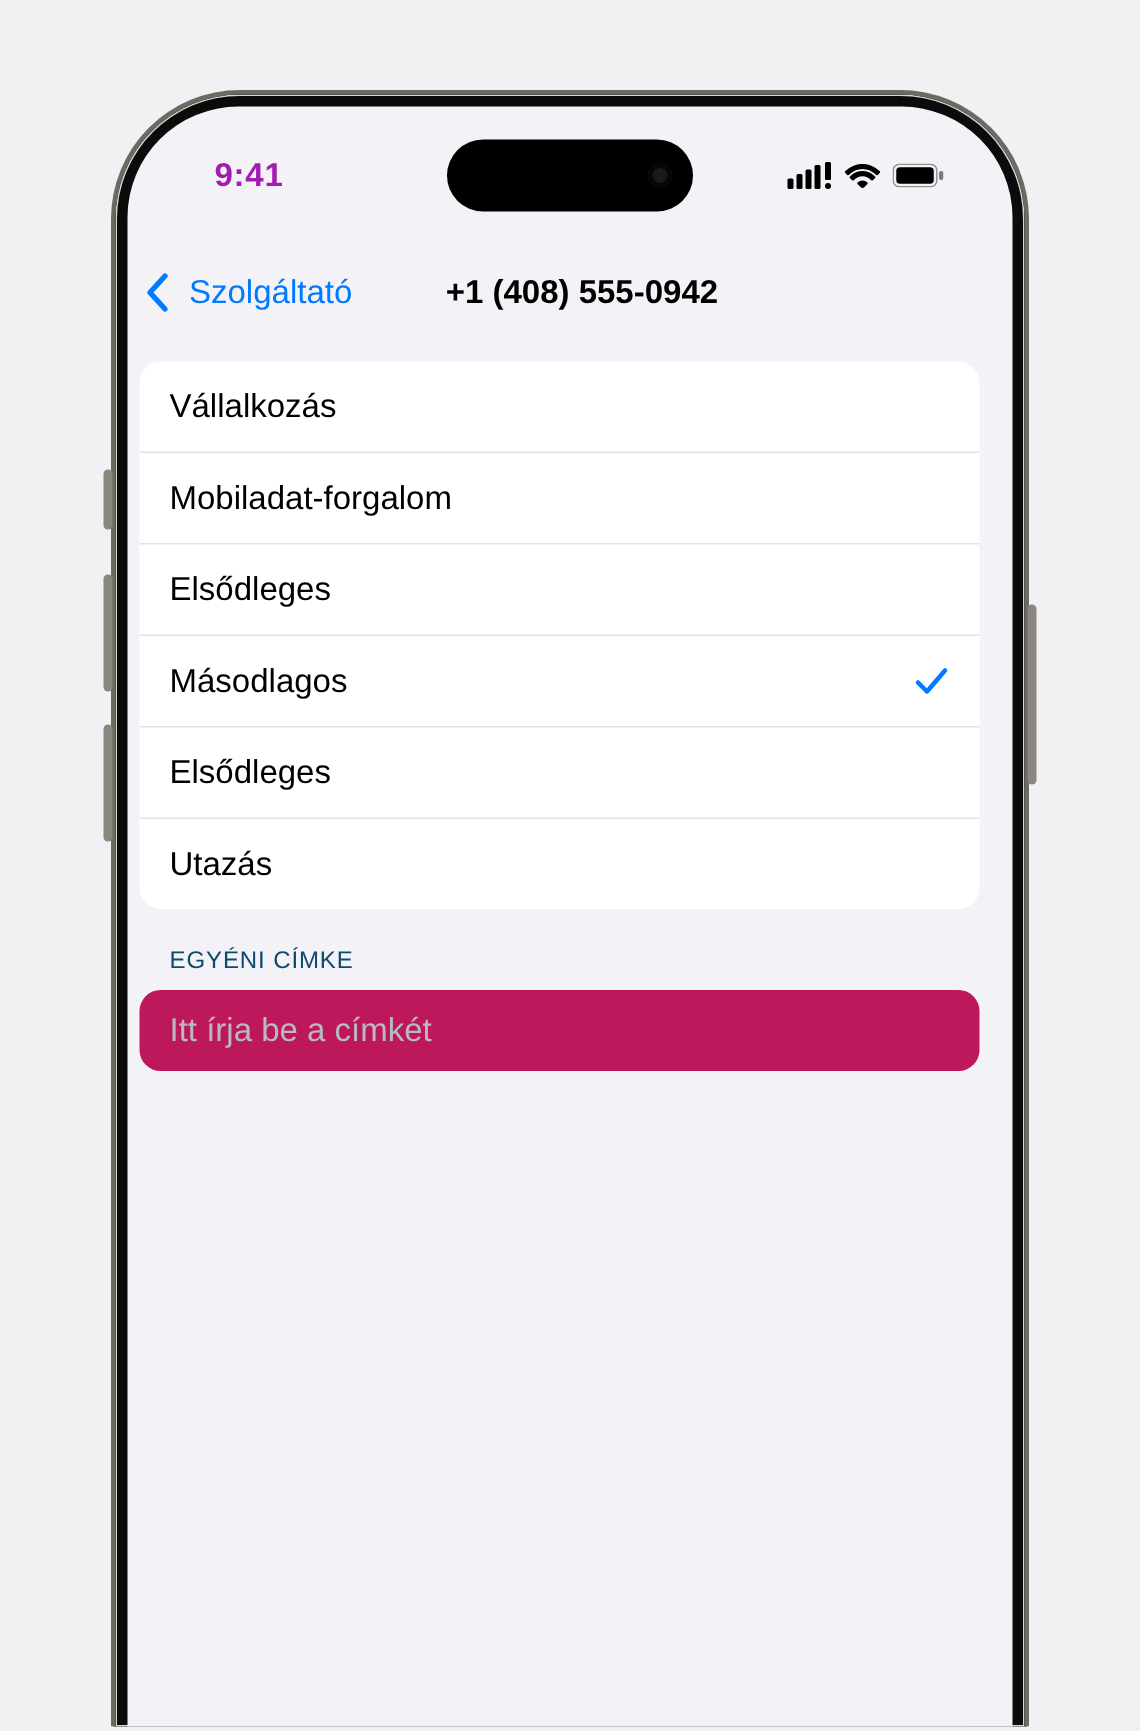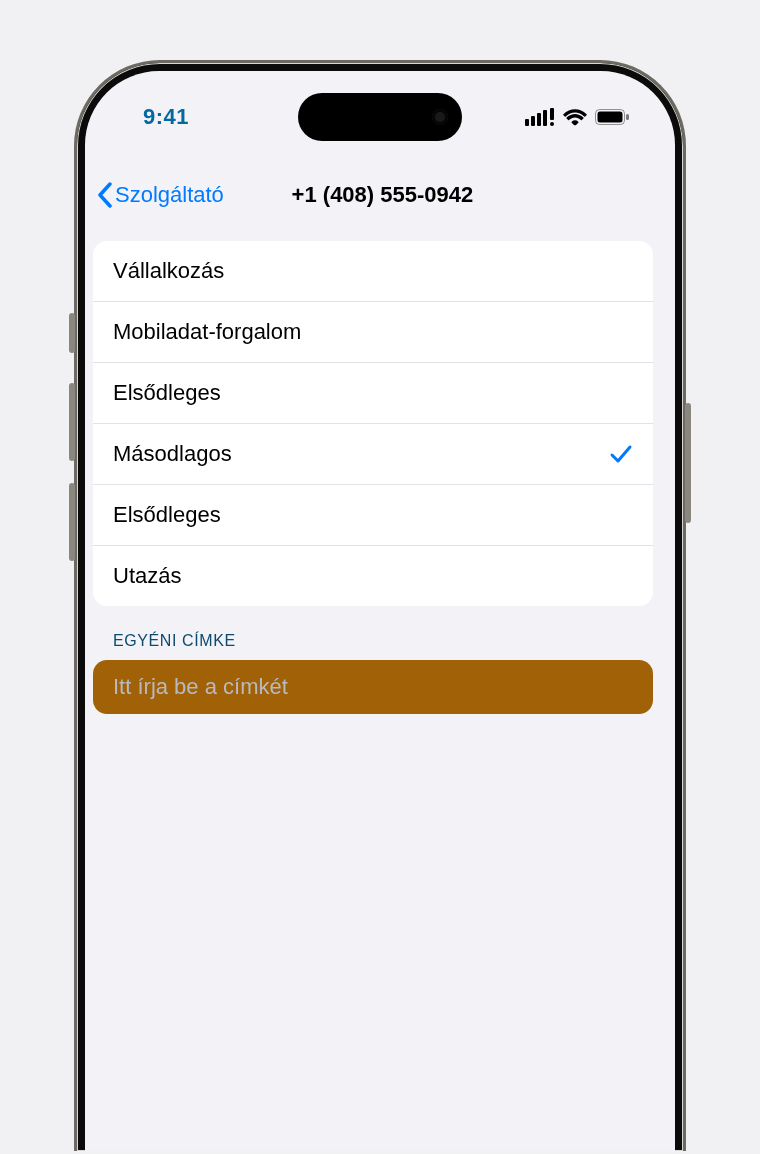--- a/index.html
+++ b/index.html
@@ -65,21 +65,21 @@
   .status {
     position: absolute;
     top: 24px; left: 0; right: 0;
     display: flex;
     justify-content: space-between;
     align-items: center;
     padding: 0 40px;
     height: 44px;
     font-size: 22px;
     font-weight: 600;
-    color: #0369a1;
+    color: #a21caf;
   }
   .status .time { margin-left: 18px; letter-spacing: 0.5px;}
   .status .right { display:flex; align-items:center; gap:8px; margin-right:6px;}
   .sig-bars { display:flex; align-items:flex-end; gap:2px;}
   .sig-bars span{ width:4px; background:#000; border-radius:1px;}
   .sig-bars span:nth-child(1){height:7px;} .sig-bars span:nth-child(2){height:10px;}
   .sig-bars span:nth-child(3){height:13px;} .sig-bars span:nth-child(4){height:16px;}
   .sig-bars .exc{ width:5px;height:18px; background:none; position:relative; margin-left:1px;}
   .sig-bars .exc::before{content:"";position:absolute;left:0;top:0;width:4px;height:12px;background:#000;border-radius:1px;}
   .sig-bars .exc::after{content:"";position:absolute;left:0;bottom:0;width:4px;height:4px;background:#000;border-radius:50%;}
@@ -88,21 +88,21 @@
   
   .nav {
     position: absolute;
     top: 96px; left: 0; right: 0;
     height: 56px;
     display:flex;
     align-items:center;
     padding: 0 8px;
   }
   .back {
-    display:flex; align-items:center; gap:2px;
+    display:flex; align-items:center; gap:13px;
     color:#007aff;
     font-size:22px;
     padding: 4px 4px;
   }
   .back svg{ display:block; }
   .nav-title{
     flex:1; text-align:center;
     font-size:22px; font-weight:700; color:#000;
     margin-left:-130px; 
     pointer-events:none;
@@ -131,21 +131,21 @@
   .check svg{display:block;}
 
   .section-header{
     margin-top:26px;
     padding: 0 20px 10px 20px;
     font-size:16px;
     letter-spacing:0.6px;
     color:#0c4a6e;
   }
   .input-wrap{
-    background:#a16207;
+    background:#be185d;
     border-radius:14px;
     padding: 14px 20px;
   }
   .input-wrap input{
     width:100%;
     border:none; outline:none;
     font-size:22px;
     color:#000;
     background:transparent;
   }

